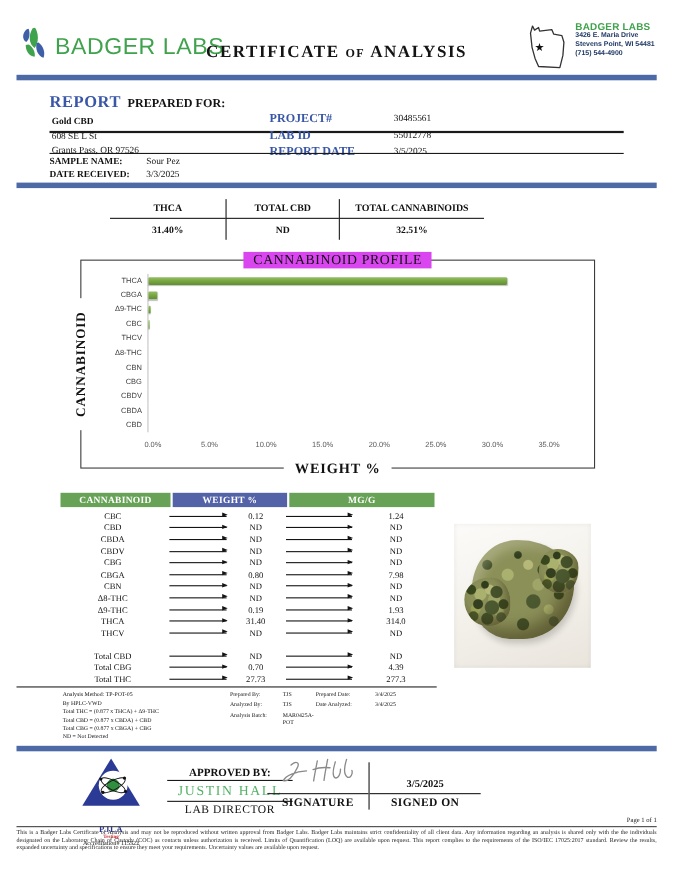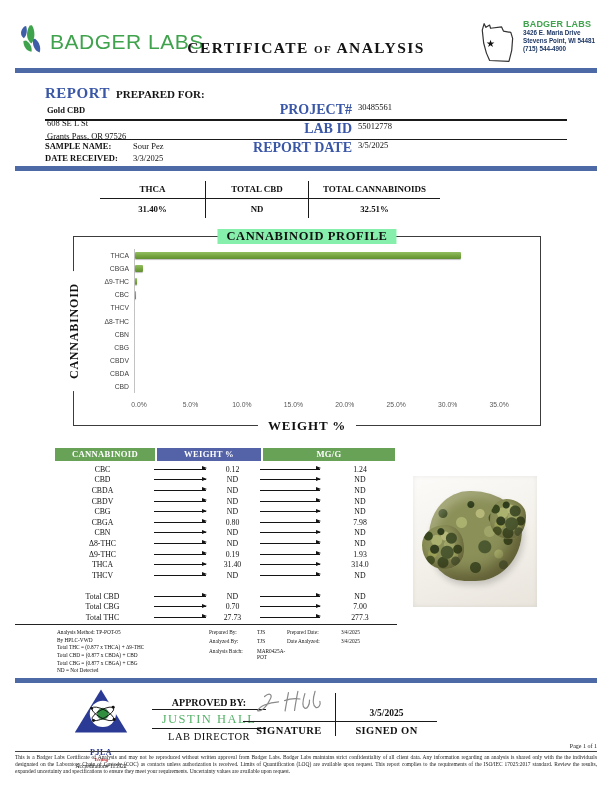--- a/index.html
+++ b/index.html
@@ -18,37 +18,37 @@
   .lab-addr{font-family:"Liberation Sans",sans-serif;font-weight:bold;font-size:6.3px;color:#1f3864;line-height:1.3}
 
   
   .report-head{position:absolute;left:45px;top:84px;width:522px;border-bottom:2px solid #1a1a1a;padding-bottom:17px}
   .report-word{color:#3a57a7;font-size:15px;font-weight:bold;letter-spacing:.5px}
   .prepared{font-size:11px;font-weight:bold;margin-left:6px;color:#141414}
   .client{position:absolute;left:47px;top:104px;font-size:8.5px;line-height:13px}
   .client-name{font-weight:bold}
   .meta{position:absolute;left:245px;top:102px;width:190px}
   .meta-row{display:flex;margin-bottom:2.8px}
-  .meta-label{width:107px;text-align:right;color:#3a57a7;font-weight:bold;font-size:14px}
+  .meta-label{width:107px;text-align:left;color:#3a57a7;font-weight:bold;font-size:11px}
   .meta-value{margin-left:6px;font-size:8.5px}
   .sample{position:absolute;left:45px;top:139px;width:522px;border-top:1.6px solid #1a1a1a;padding-top:1px}
   .sample-row{display:flex;margin-bottom:1.5px}
   .sample-label{width:88px;font-weight:bold;font-size:8.5px}
   .sample-value{font-size:8.5px}
 
   
   .summary{position:absolute;left:100px;top:181px;width:340px;display:grid;grid-template-columns:105px 103px 132px}
   .sum-cell{text-align:center;padding:3px 0 4px}
   .sum-cell.hd{font-weight:bold;font-size:9px;border-bottom:1.3px solid #1a1a1a}
   .sum-cell.vl{border-left:1.1px solid #1a1a1a}
   .sum-cell.val{font-weight:bold;font-size:8.8px;padding-top:5px}
 
   
   .chart-frame{position:absolute;left:73px;top:236px;width:468px;height:190px;border:1.2px solid #3c3c3c}
-  .chart-title{position:absolute;top:-8px;left:50%;transform:translateX(-50%);background:#86efac;padding:0 9px;font-weight:bold;font-size:12.5px;letter-spacing:.6px;white-space:nowrap}
+  .chart-title{position:absolute;top:-8px;left:50%;transform:translateX(-50%);background:#d946ef;padding:0 9px;font-weight:normal;font-size:12.5px;letter-spacing:.6px;white-space:nowrap}
   .chart-xlabel{position:absolute;bottom:-9px;left:50%;transform:translateX(-50%);background:#fff;padding:0 10px;font-weight:bold;font-size:13px;letter-spacing:.8px;white-space:nowrap}
   .chart-ylabel{position:absolute;top:50%;left:0;transform:translate(-50%,-50%) rotate(-90deg);background:#fff;padding:0 12px;font-weight:bold;font-size:12px;letter-spacing:.8px;white-space:nowrap}
   .plot-rows{position:absolute;left:14px;top:12px;right:10px;bottom:32px;display:flex;flex-direction:column}
   .crow{flex:1;display:flex;align-items:center}
   .clab{width:46px;text-align:right;padding-right:5px;font-family:"Liberation Sans",sans-serif;font-size:6.8px;color:#3d3d3d}
   .ctrack{flex:1;height:100%;border-left:1px solid #c3c3c3;display:flex;align-items:center}
   .cbar{height:7.5px;background:linear-gradient(180deg,#94be63,#76a43f 55%,#618e33);border-radius:1px;box-shadow:0 1px 1px rgba(0,0,0,.25)}
   .plot-ticks{position:absolute;left:65px;right:10px;bottom:14px;height:10px}
   .tick{position:absolute;transform:translateX(-50%);font-family:"Liberation Sans",sans-serif;font-size:6.8px;color:#595959;white-space:nowrap}
 
@@ -417,21 +417,21 @@
       </div>
       <div class="rrow">
         <span class="rname">Total CBG</span>
         <div class="arrcell">
           <div class="arr"></div>
         </div>
         <span class="rval">0.70</span>
         <div class="arrcell">
           <div class="arr"></div>
         </div>
-        <span class="rval">7.00</span>
+        <span class="rval">4.39</span>
       </div>
       <div class="rrow">
         <span class="rname">Total THC</span>
         <div class="arrcell">
           <div class="arr"></div>
         </div>
         <span class="rval">27.73</span>
         <div class="arrcell">
           <div class="arr"></div>
         </div>

